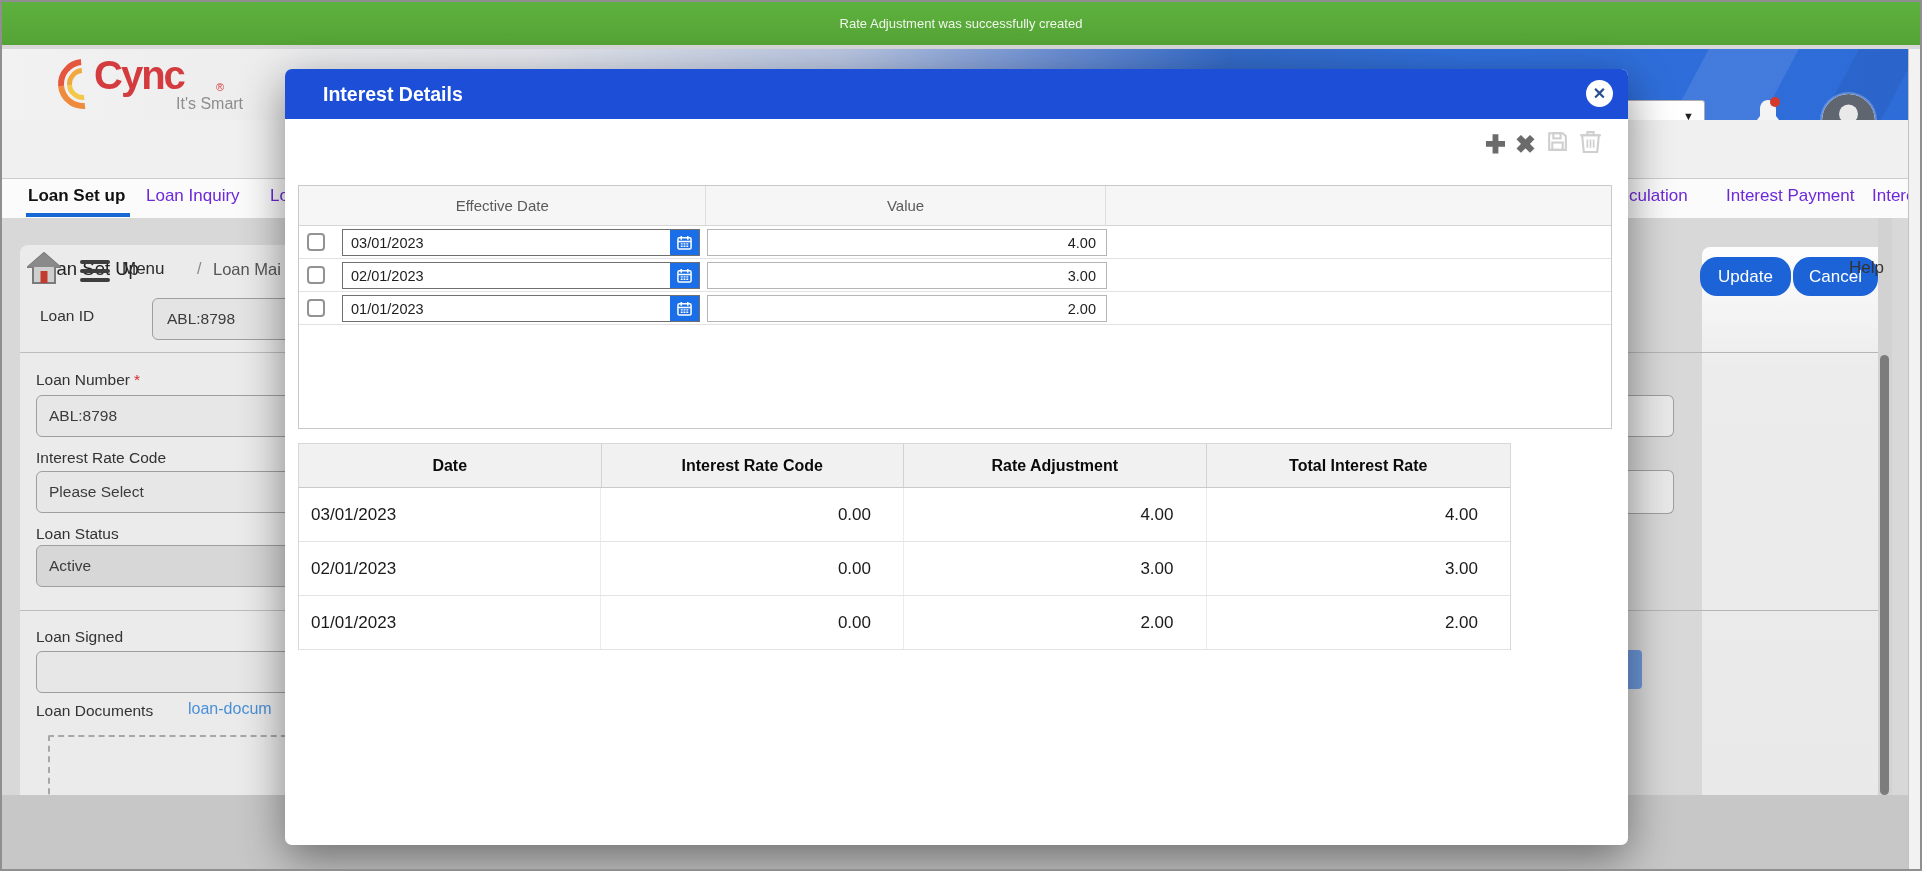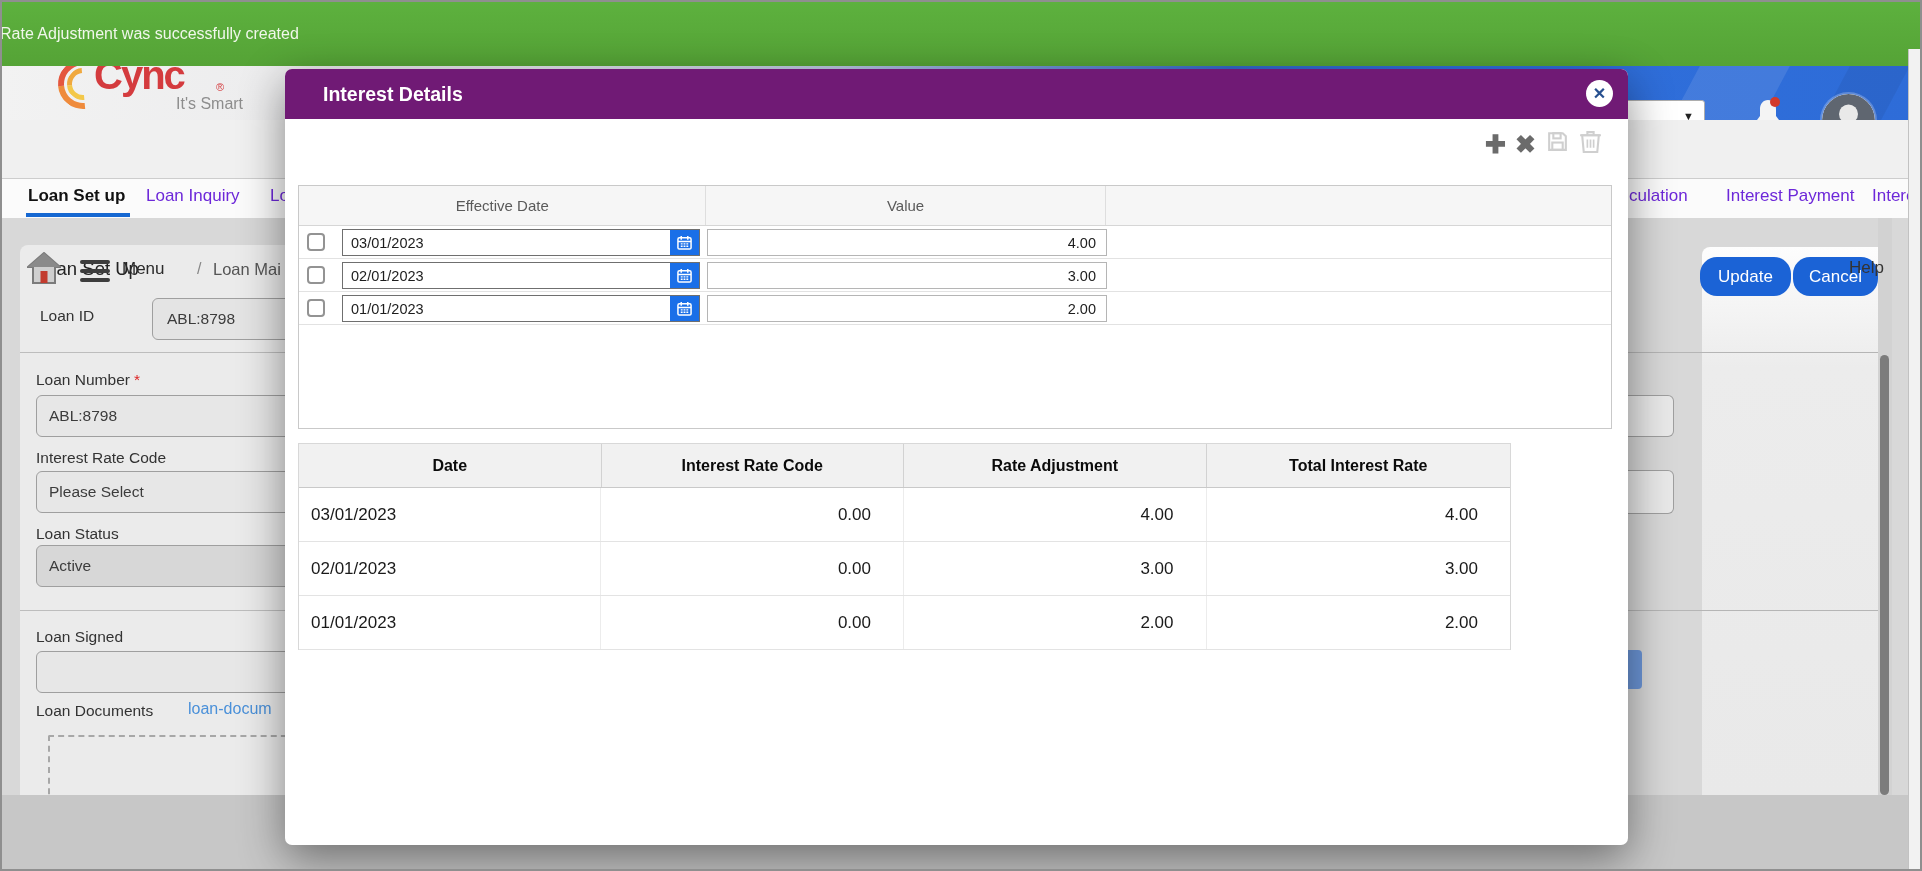--- a/index.html
+++ b/index.html
@@ -1,21 +1,21 @@
 <!DOCTYPE html>
 <html><head>
 <meta charset="utf-8">
 <style>
   html,body{margin:0;padding:0;background:#666;}
   *{box-sizing:border-box;font-family:"Liberation Sans",sans-serif;}
   #stage{position:relative;width:1922px;height:871px;background:#d8d8d8;overflow:hidden;}
   .abs{position:absolute;}
   
-  #banner{left:0;top:2px;width:1922px;height:64px;background:linear-gradient(#5db13e,#55a336);
-    color:#f0f7eb;font-size:16px;display:flex;align-items:center;z-index:5;}
+  #banner{left:0;top:2px;width:1922px;height:43px;background:linear-gradient(#5db13e,#55a336);
+    color:#f0f7eb;font-size:13px;display:flex;align-items:center;justify-content:center;z-index:5;}
   
   #headerband{left:0;top:49px;width:1922px;height:71px;z-index:4;
     background:linear-gradient(90deg,#f2f2f2 0,#ededee 14%,#e3e6ec 28%,#b9c6e2 44%,#6b8fd4 55%,#336ac8 64%,#2f6fdb 76%,#2e6cd8 100%);}
   .shard{position:absolute;background:rgba(255,255,255,.10);transform:skewX(-28deg);}
   
   #logo{left:58px;top:2px;width:230px;height:66px;}
   .ring{position:absolute;border-radius:50%;border-style:solid;border-color:transparent;}
   #logo-text{position:absolute;left:36px;top:2px;font-size:40px;font-weight:bold;color:#d43b3e;letter-spacing:-2px;}
   #logo-reg{position:absolute;left:158px;top:30px;font-size:11px;color:#d43b3e;}
   #logo-tag{position:absolute;left:118px;top:44px;font-size:16px;color:#8d8d8d;}
@@ -67,21 +67,21 @@
     font-size:17px;display:flex;align-items:center;justify-content:center;cursor:pointer;z-index:3;}
   #update-btn{left:1700px;width:91px;}
   #cancel-btn{left:1793px;width:85px;}
   
   #scrolltrack{left:1878px;top:218px;width:14px;height:577px;background:#d2d2d2;z-index:3;}
   #scrollthumb{left:1880px;top:355px;width:9px;height:440px;background:#7c7c7c;border-radius:5px;z-index:4;cursor:pointer;}
   #rightstrip{left:1908px;top:49px;width:12px;height:820px;background:#f2f2f2;border-left:1px solid #c2c2c2;z-index:6;}
   
   #modal{left:285px;top:69px;width:1343px;height:776px;background:#fff;border-radius:7px;
     box-shadow:0 14px 45px rgba(0,0,0,.45);z-index:50;}
-  #mheader{position:absolute;left:0;top:0;width:100%;height:50px;background:#701a75;border-radius:7px 7px 0 0;padding-left:16px;}
+  #mheader{position:absolute;left:0;top:0;width:100%;height:50px;background:#1d4ed8;border-radius:7px 7px 0 0;padding-left:16px;}
   #mtitle{position:absolute;left:38px;top:0;line-height:50px;color:#fff;font-size:19.5px;font-weight:bold;}
   #mclose{position:absolute;right:15px;top:11px;width:27px;height:27px;border-radius:50%;background:#fff;
     display:flex;align-items:center;justify-content:center;color:#27508f;font-size:16px;font-weight:bold;cursor:pointer;}
   #mtoolbar{position:absolute;top:60px;right:26px;display:flex;align-items:center;gap:9px;}
   .tool{font-size:25px;font-weight:bold;color:#6b6b6b;line-height:26px;cursor:pointer;}
   .tool.disabled{color:#cfcfcf;cursor:default;}
   
   #t1{position:absolute;left:13px;top:116px;width:1314px;height:244px;border:1px solid #c9c9c9;background:#fff;}
   #t1 .hdr{display:flex;height:40px;background:#f6f6f6;border-bottom:1px solid #d6d6d6;}
   #t1 .hcell{font-size:15px;color:#5a5a5a;display:flex;align-items:center;justify-content:center;border-right:1px solid #dedede;}

